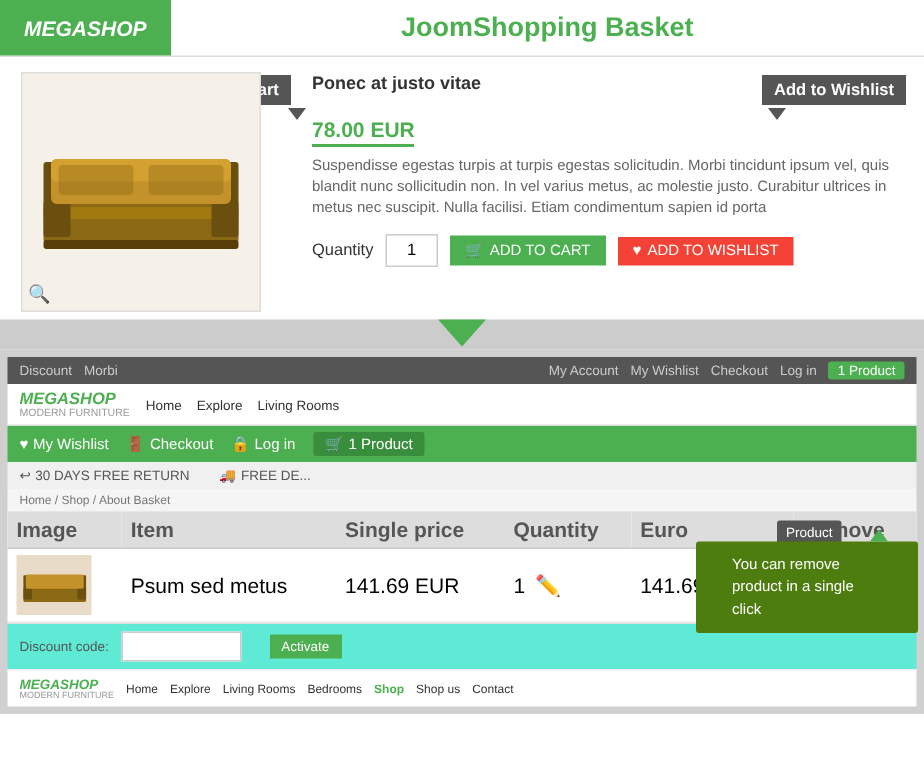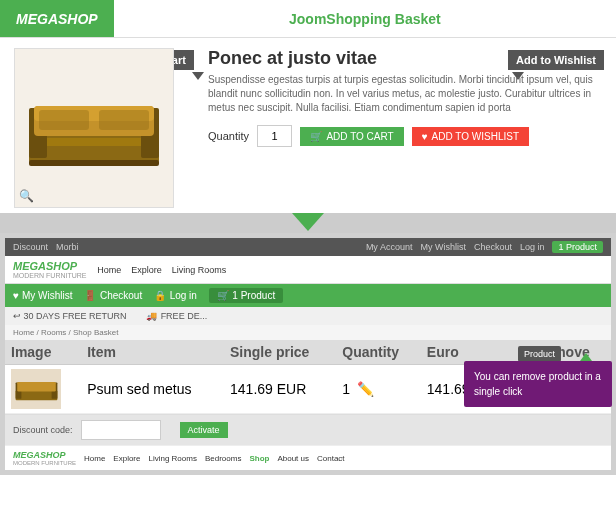--- a/index.html
+++ b/index.html
@@ -28,21 +28,21 @@
       padding: 0 16px;
       height: 100%;
       display: flex;
       align-items: center;
       font-style: italic;
     }
     .header-title {
       flex: 1;
       text-align: center;
       color: #4CAF50;
-      font-size: 14px;
+      font-size: 18px;
       font-weight: bold;
     }
     .product-image-area {
       width: 160px;
       height: 160px;
       border: 1px solid #ddd;
       background: #f5f0e8;
       display: flex;
       align-items: center;
       justify-content: center;
@@ -59,24 +59,24 @@
       left: 4px;
       font-size: 12px;
       color: #666;
     }
     .product-info {
       flex: 1;
       padding-left: 20px;
       position: relative;
     }
     .product-name {
-      font-size: 18px;
+      font-size: 12px;
       font-weight: bold;
       color: #333;
-      margin-bottom: 4px;
+      margin-bottom: 16px;
     }
     .product-price {
       color: #4CAF50;
       font-weight: bold;
       font-size: 14px;
       margin-bottom: 6px;
       border-bottom: 2px solid #4CAF50;
       display: inline-block;
       padding-bottom: 2px;
     }
@@ -376,29 +376,29 @@
     }
     .mini-footer-logo {
       color: #4CAF50;
       font-weight: bold;
       font-style: italic;
       font-size: 9px;
     }
 
     .callout-remove {
       position: absolute;
-      background: #701a75;
+      background: #4d7c0f;
       color: #fff;
       font-size: 10px;
-      padding: 8px 10px;
+      padding: 8px 24px;
       border-radius: 2px;
       line-height: 1.5;
       width: 148px;
       right: 4px;
-      bottom: 68px;
+      bottom: 54px;
       z-index: 10;
     }
 
     .callout-remove::before {
       content: '';
       position: absolute;
       top: -8px;
       right: 20px;
       width: 0;
       height: 0;
@@ -465,20 +465,21 @@
           <rect x="10" y="28" width="120" height="15" rx="4" fill="#D4A030"></rect>
           <rect x="15" y="32" width="50" height="20" rx="3" fill="#8B6914" opacity="0.4"></rect>
           <rect x="75" y="32" width="50" height="20" rx="3" fill="#8B6914" opacity="0.4"></rect>
           <rect x="5" y="82" width="130" height="6" rx="2" fill="#5A3E0A"></rect>
         </svg>
         <div class="zoom-icon">🔍</div>
       </div>
 
       <div class="product-info">
         <div class="product-name">Ponec at justo vitae</div>
+        <div class="product-price">78.00 EUR</div>
         <div class="product-desc">Suspendisse egestas turpis at turpis egestas solicitudin. Morbi tincidunt ipsum vel, quis blandit nunc sollicitudin non. In vel varius metus, ac molestie justo. Curabitur ultrices in metus nec suscipit. Nulla facilisi. Etiam condimentum sapien id porta</div>
         <div class="quantity-row">
           <span class="quantity-label">Quantity</span>
           <input class="quantity-input" type="text" value="1" style="">
           <button class="btn-add-cart">
             <span>🛒</span>
             <span>ADD TO CART</span>
           </button>
           <button class="btn-add-wishlist">
             <span>♥</span>
@@ -544,21 +545,21 @@
       <div class="info-bar-item">
         <span>↩</span>
         <span>30 DAYS FREE RETURN</span>
       </div>
       <div class="info-bar-item">
         <span>🚚</span>
         <span>FREE DE...</span>
       </div>
     </div>
 
-    <div class="breadcrumb">Home / Rooms / Shop Basket</div>
+    <div class="breadcrumb">Home / Shop / About Basket</div>
 
     <div class="table-wrapper">
 
       <div class="callout-product-label">Product</div>
 
       <table class="basket-table">
         <thead>
           <tr>
             <th>Image</th>
             <th>Item</th>
@@ -590,36 +591,36 @@
             <td>
               <button class="remove-btn">
                 <span class="remove-dot"></span>
               </button>
             </td>
           </tr>
         </tbody>
       </table>
     </div>
 
-    <div class="discount-row" style="background:#e5e5e5;border-top:1px solid #ddd;">
+    <div class="discount-row" style="background:#5eead4;border-top:1px solid #ddd;">
       <span>Discount code:</span>
       <input class="discount-input" type="text" style="">
       <button class="activate-btn">Activate</button>
     </div>
 
     <div class="mini-footer-nav">
       <div>
         <div class="mini-footer-logo">MEGASHOP</div>
         <div style="font-size:6px;color:#999;">MODERN FURNITURE</div>
       </div>
       <span style="font-size:8px;color:#333;">Home</span>
       <span style="font-size:8px;color:#333;">Explore</span>
       <span style="font-size:8px;color:#333;">Living Rooms</span>
       <span style="font-size:8px;color:#333;">Bedrooms</span>
       <span style="font-size:8px;color:#4CAF50;font-weight:bold;">Shop</span>
-      <span style="font-size:8px;color:#333;">About us</span>
+      <span style="font-size:8px;color:#333;">Shop us</span>
       <span style="font-size:8px;color:#333;">Contact</span>
     </div>
 
     <div class="callout-remove">You can remove product in a single click</div>
 
   </div>
 </div>
 
 </body></html>

